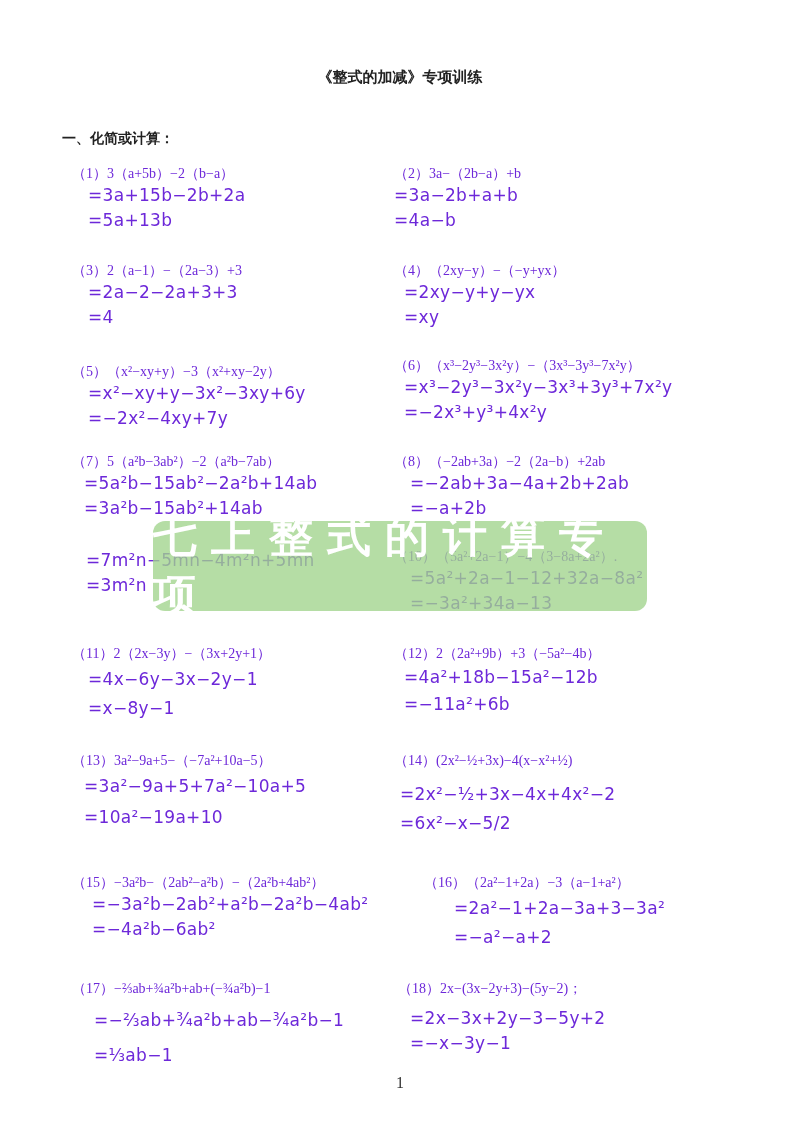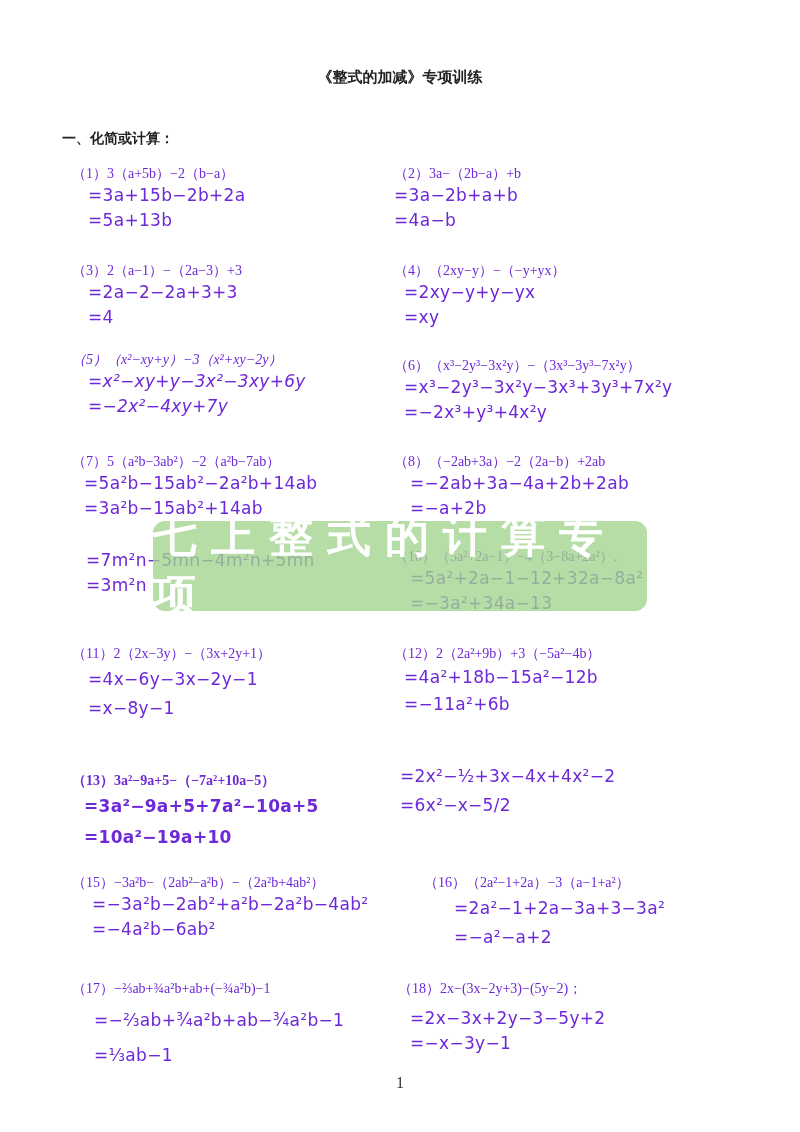--- a/index.html
+++ b/index.html
@@ -41,21 +41,21 @@
   <div class="q"><span>（3）</span><span>2（a−1）−（2a−3）+3</span></div>
   <div class="a">=2a−2−2a+3+3</div>
   <div class="a">=4</div>
 </div>
 <div class="problem" style="left:394px;top:262px;">
   <div class="q"><span>（4）</span><span>（2xy−y）−（−y+yx）</span></div>
   <div class="a" style="padding-left:10px">=2xy−y+y−yx</div>
   <div class="a" style="padding-left:10px">=xy</div>
 </div>
 
-<div class="problem" style="left:72px;top:351px;font-style:italic;">
+<div class="problem" style="left:72px;top:363px;">
   <div class="q"><span>（5）</span><span>（x²−xy+y）−3（x²+xy−2y）</span></div>
   <div class="a">=x²−xy+y−3x²−3xy+6y</div>
   <div class="a">=−2x²−4xy+7y</div>
 </div>
 <div class="problem" style="left:394px;top:357px;">
   <div class="q"><span>（6）</span><span>（x³−2y³−3x²y）−（3x³−3y³−7x²y）</span></div>
   <div class="a" style="padding-left:10px">=x³−2y³−3x²y−3x³+3y³+7x²y</div>
   <div class="a" style="padding-left:10px">=−2x³+y³+4x²y</div>
 </div>
 
@@ -84,26 +84,27 @@
   <div class="q"><span>（11）</span><span>2（2x−3y）−（3x+2y+1）</span></div>
   <div class="a" style="margin-top:4px">=4x−6y−3x−2y−1</div>
   <div class="a" style="margin-top:4px">=x−8y−1</div>
 </div>
 <div class="problem" style="left:394px;top:645px;">
   <div class="q"><span>（12）</span><span>2（2a²+9b）+3（−5a²−4b）</span></div>
   <div class="a" style="padding-left:10px;margin-top:2px">=4a²+18b−15a²−12b</div>
   <div class="a" style="padding-left:10px;margin-top:2px">=−11a²+6b</div>
 </div>
 
-<div class="problem" style="left:72px;top:772px;font-weight:bold;">
+<div class="problem" style="left:72px;top:752px;">
   <div class="q"><span>（13）</span><span>3a²−9a+5−（−7a²+10a−5）</span></div>
   <div class="a" style="padding-left:12px;margin-top:4px">=3a²−9a+5+7a²−10a+5</div>
   <div class="a" style="padding-left:12px;margin-top:6px">=10a²−19a+10</div>
 </div>
 <div class="problem" style="left:394px;top:752px;">
+  <div class="q"><span>（14）</span><span>(2x²−½+3x)−4(x−x²+½)</span></div>
   <div class="a" style="padding-left:6px;margin-top:12px">=2x²−½+3x−4x+4x²−2</div>
   <div class="a" style="padding-left:6px;margin-top:4px">=6x²−x−5/2</div>
 </div>
 
 <div class="problem" style="left:72px;top:874px;">
   <div class="q"><span>（15）</span><span>−3a²b−（2ab²−a²b）−（2a²b+4ab²）</span></div>
   <div class="a" style="padding-left:20px">=−3a²b−2ab²+a²b−2a²b−4ab²</div>
   <div class="a" style="padding-left:20px">=−4a²b−6ab²</div>
 </div>
 <div class="problem" style="left:424px;top:874px;">

